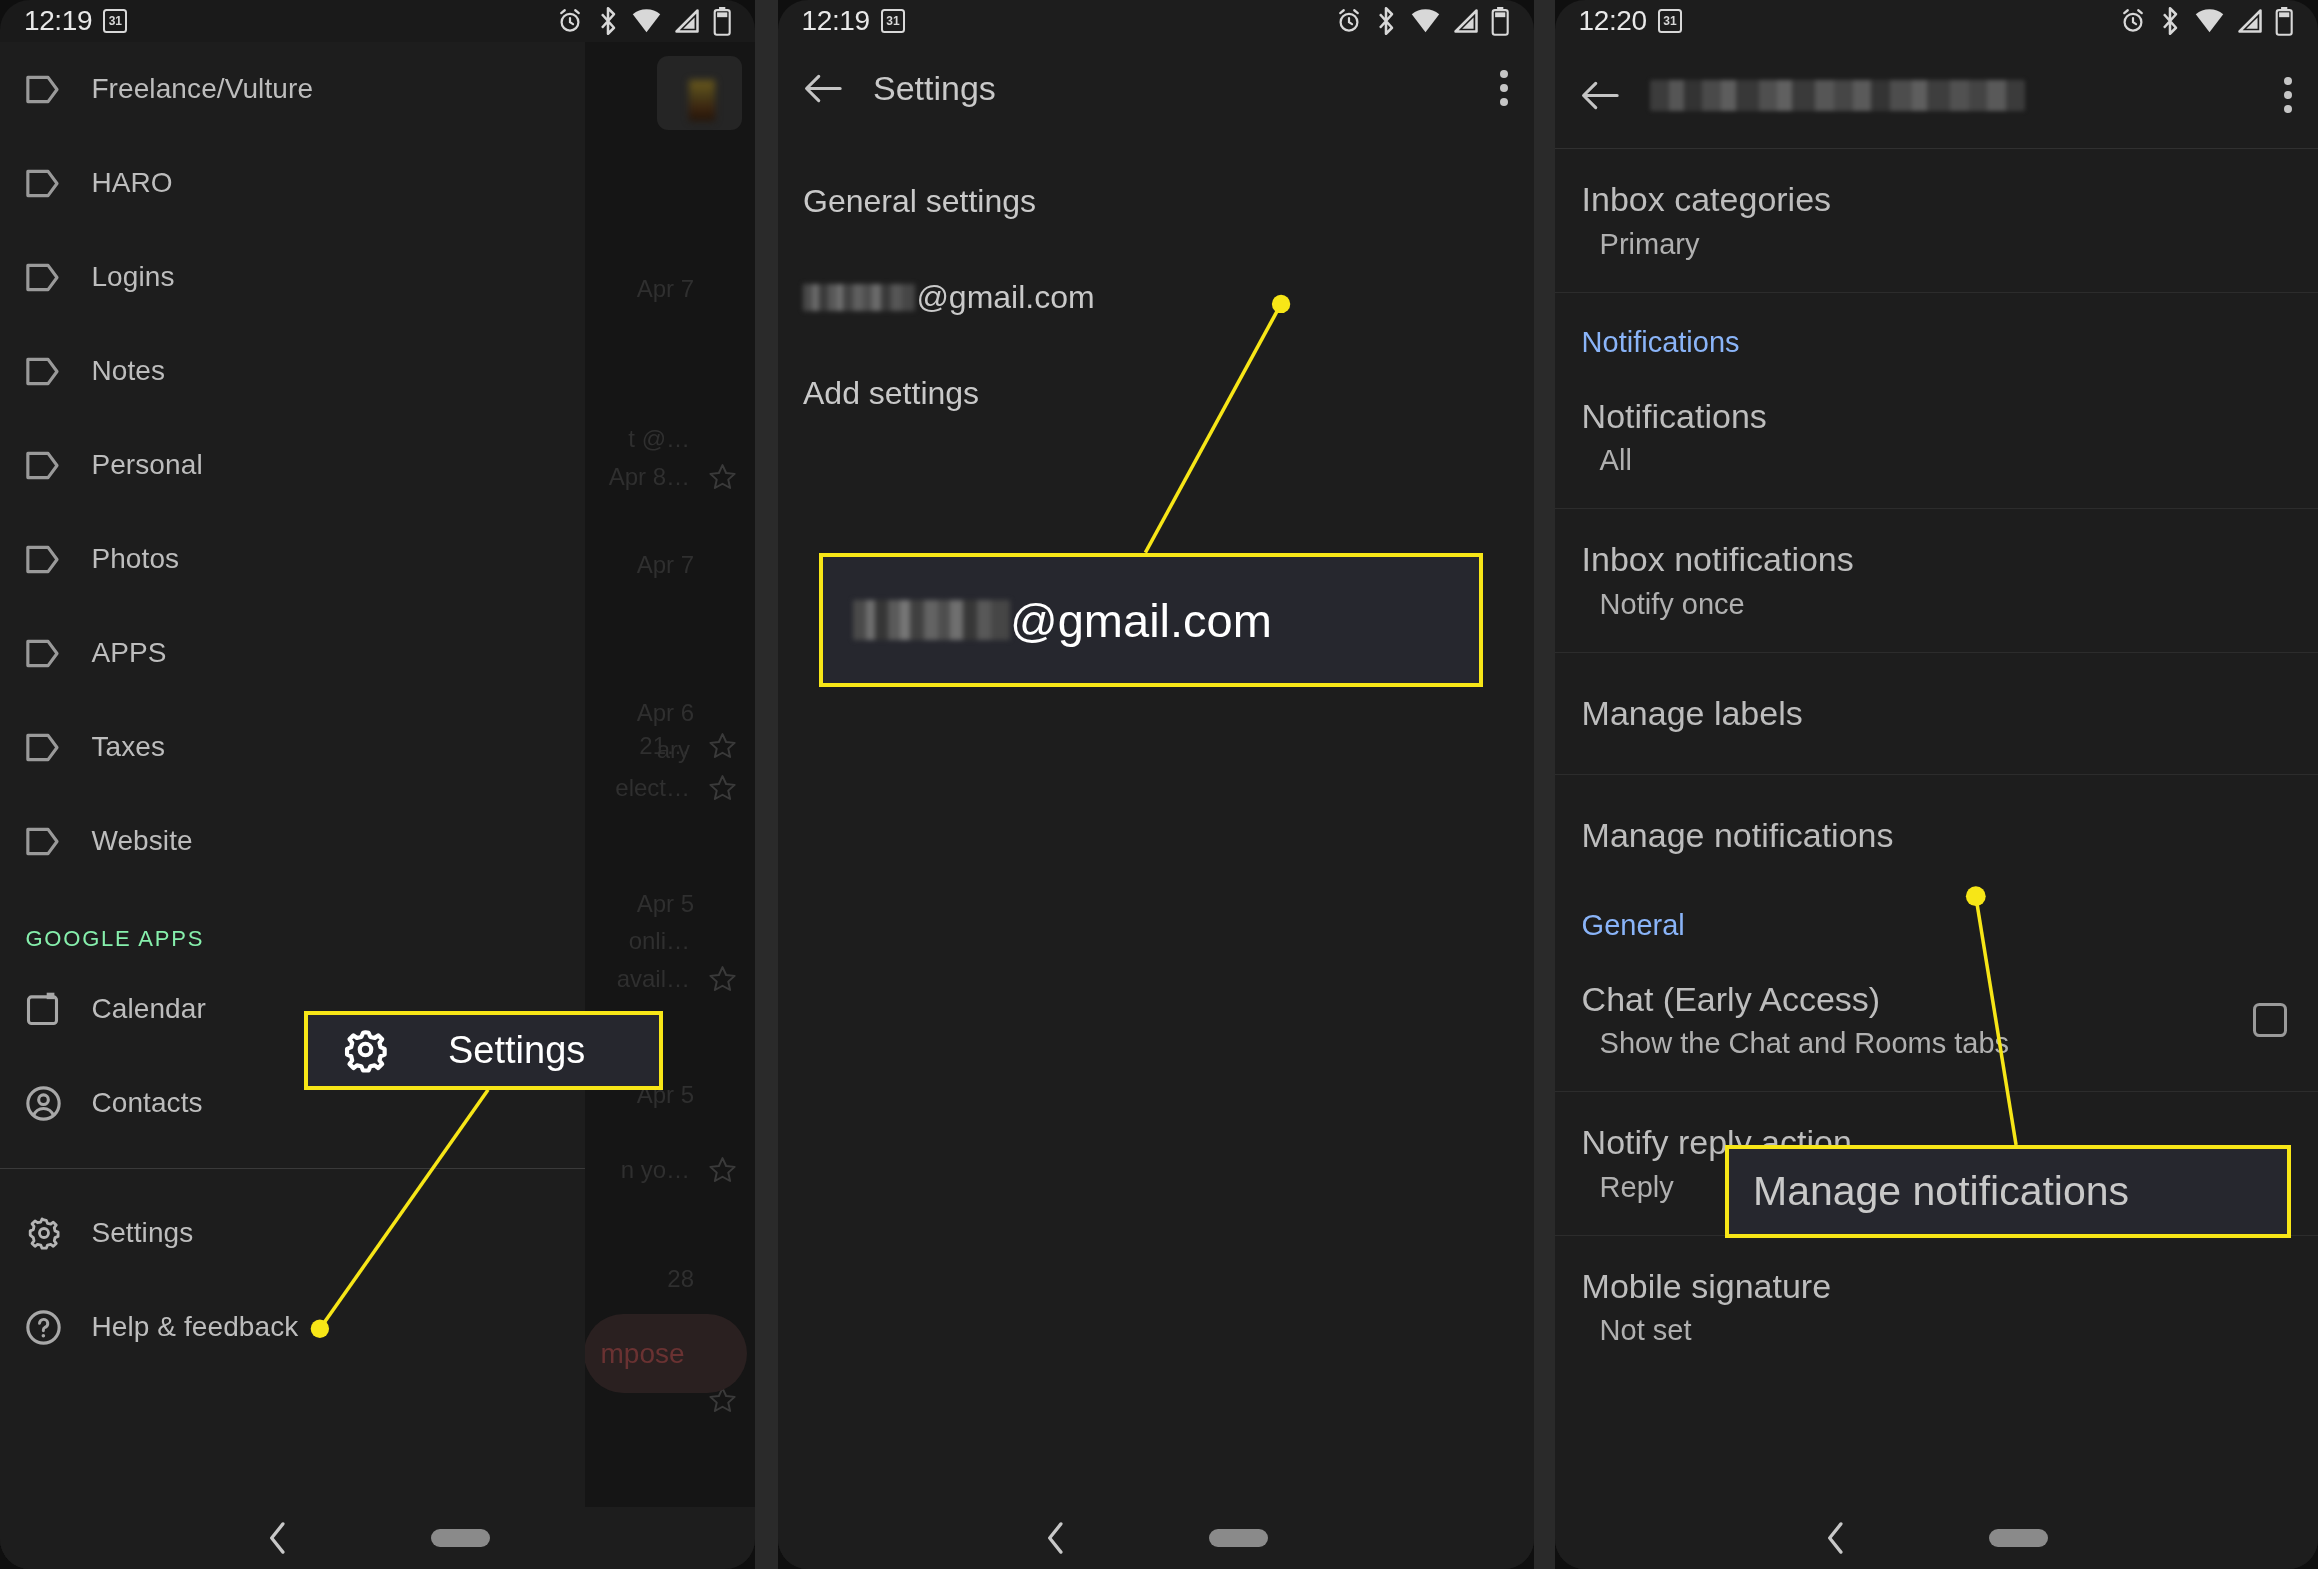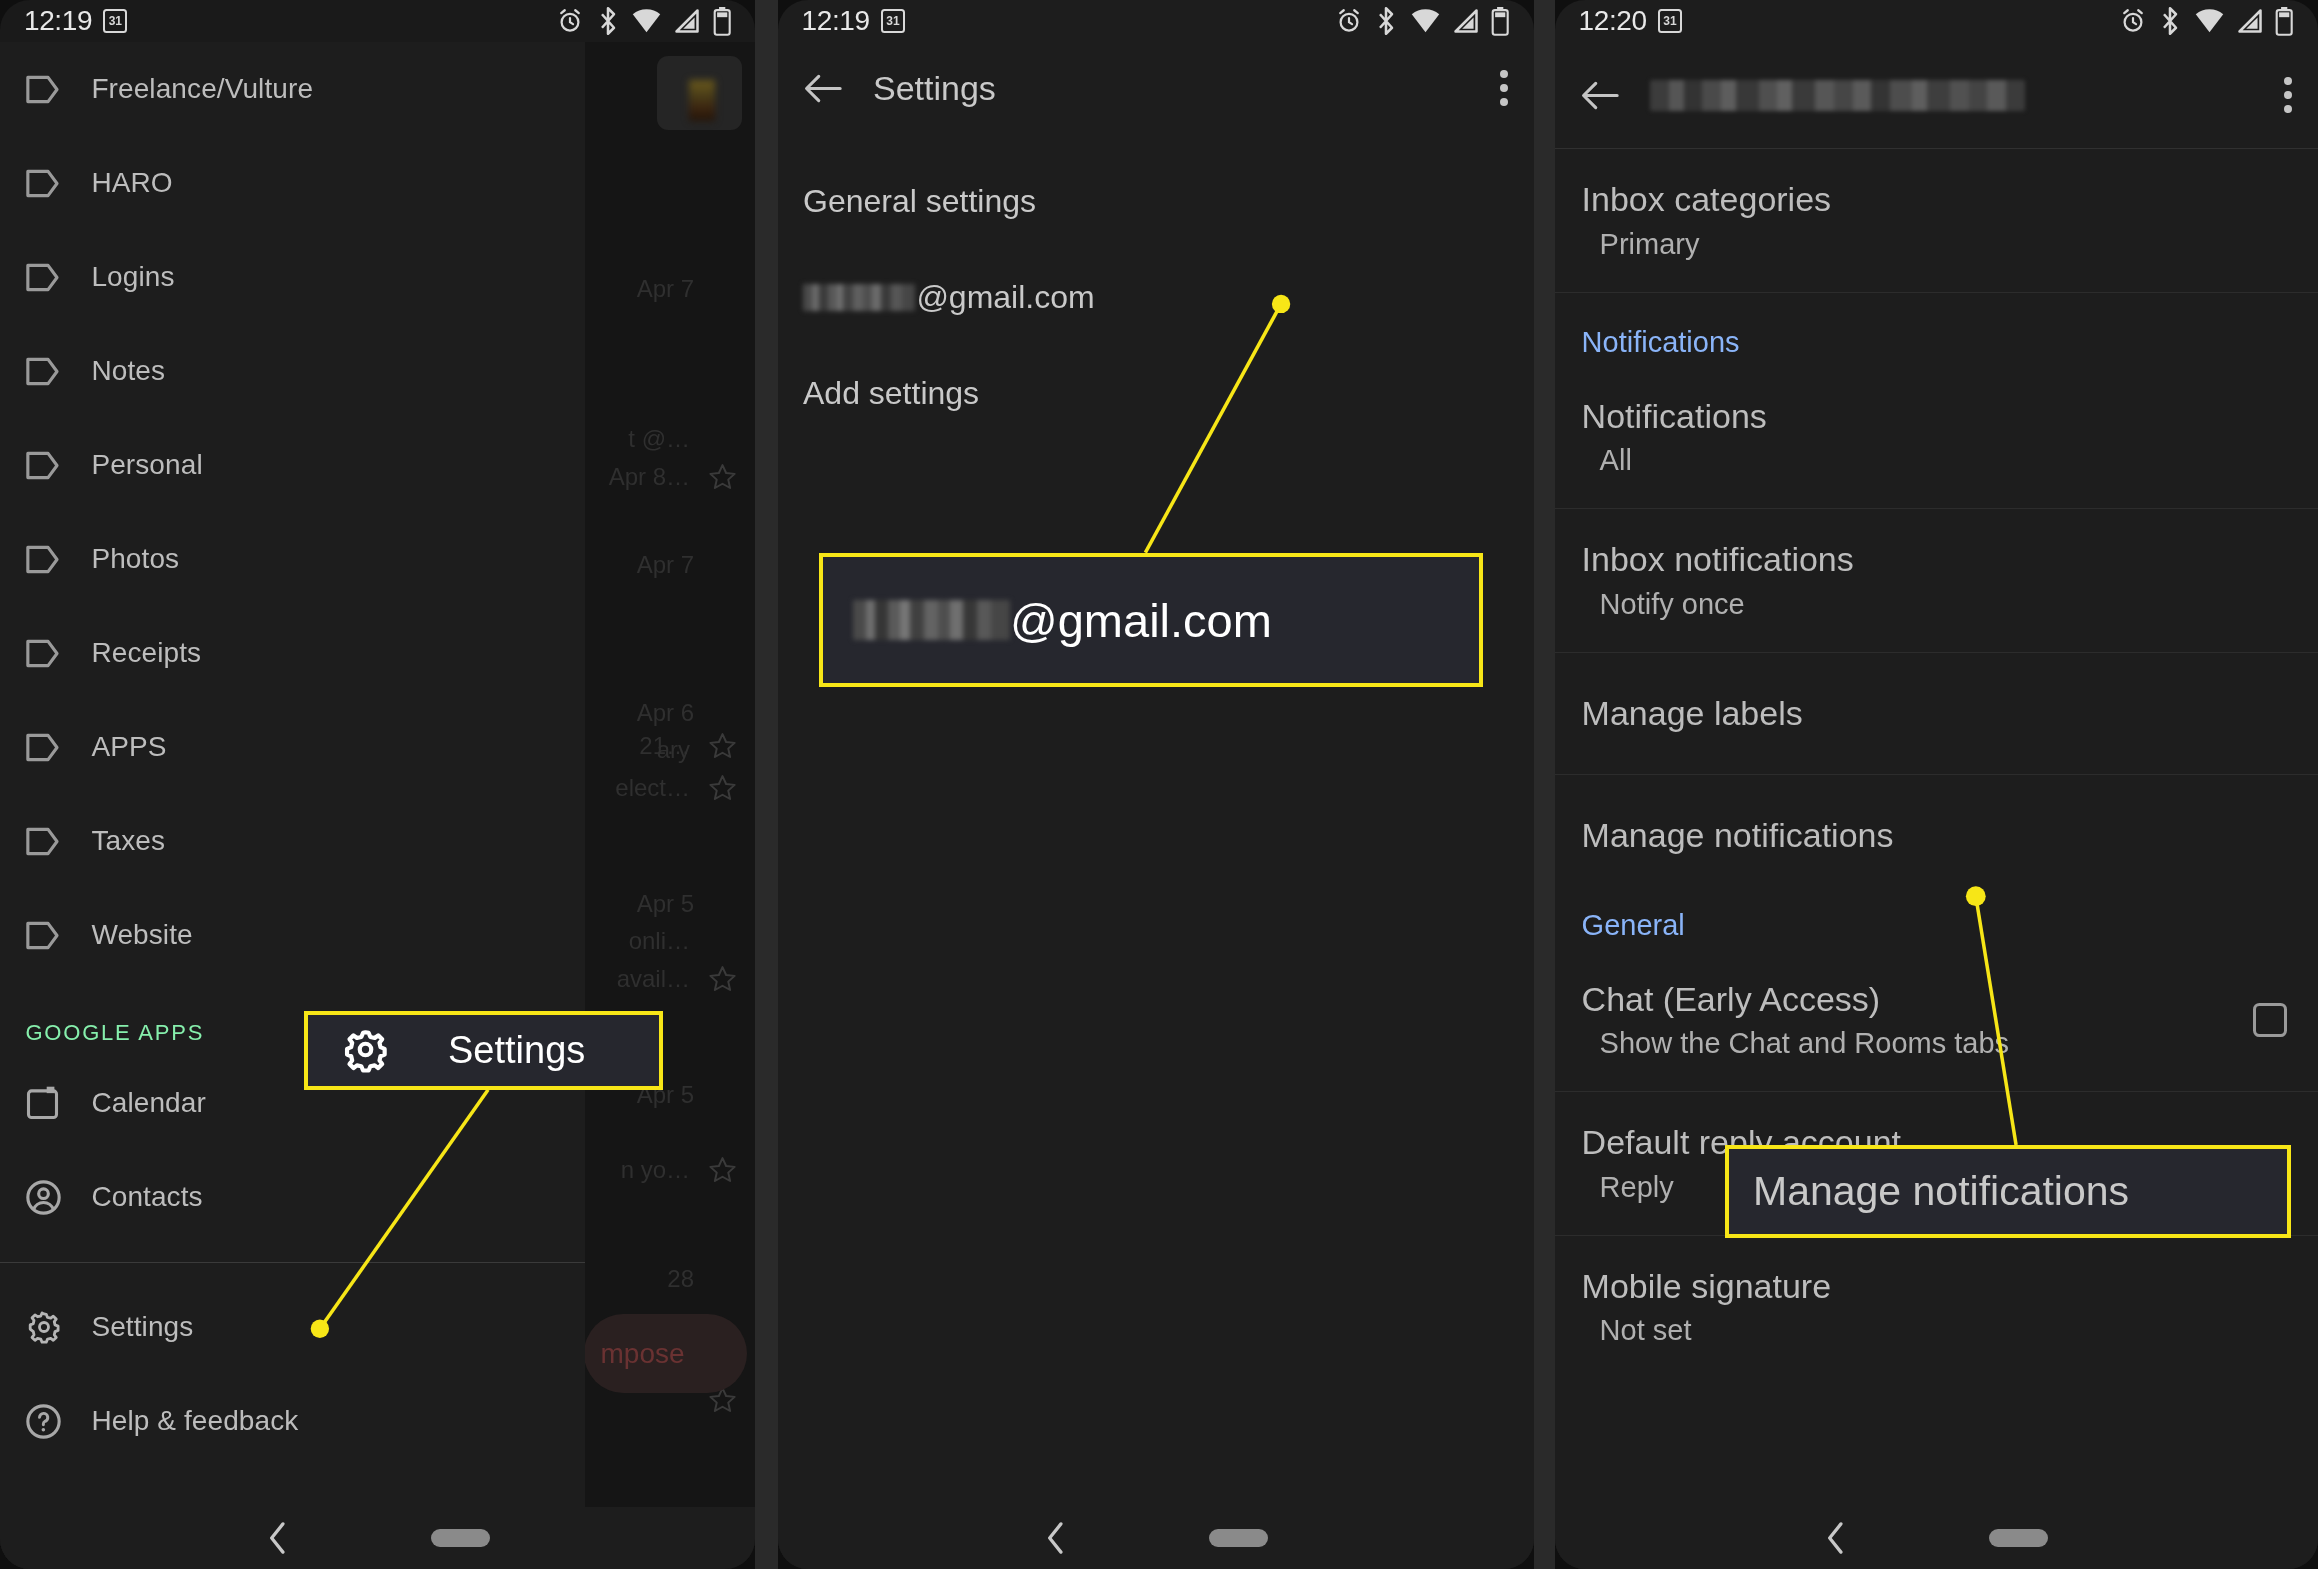--- a/index.html
+++ b/index.html
@@ -335,28 +335,20 @@
             </svg>
         </span>
         <span class="lbl">Photos</span>
       </div>
       <div class="drw-item">
         <span class="ico">
           <svg width="37" height="33" viewBox="0 0 26 23">
               <path d="M2 3h14.2l6.3 8.5-6.3 8.5H2z" fill="none" stroke="#9a9a9a" stroke-width="2.2" stroke-linejoin="round"></path>
             </svg>
         </span>
-        <span class="lbl">Receipts</span>
-      </div>
-      <div class="drw-item">
-        <span class="ico">
-          <svg width="37" height="33" viewBox="0 0 26 23">
-              <path d="M2 3h14.2l6.3 8.5-6.3 8.5H2z" fill="none" stroke="#9a9a9a" stroke-width="2.2" stroke-linejoin="round"></path>
-            </svg>
-        </span>
         <span class="lbl">APPS</span>
       </div>
       <div class="drw-item">
         <span class="ico">
           <svg width="37" height="33" viewBox="0 0 26 23">
               <path d="M2 3h14.2l6.3 8.5-6.3 8.5H2z" fill="none" stroke="#9a9a9a" stroke-width="2.2" stroke-linejoin="round"></path>
             </svg>
         </span>
         <span class="lbl">Taxes</span>
       </div>
@@ -560,21 +552,21 @@
 
       <div class="r-sect">General</div>
 
       <div class="r-item">
         <div class="r-title">Chat (Early Access)</div>
         <div class="r-sub">Show the Chat and Rooms tabs</div>
         <span class="r-chk"></span>
       </div>
 
       <div class="r-item">
-        <div class="r-title">Default reply account</div>
+        <div class="r-title">Notify reply action</div>
         <div class="r-sub">Reply</div>
       </div>
 
       <div class="r-item nodiv">
         <div class="r-title">Mobile signature</div>
         <div class="r-sub">Not set</div>
       </div>
     </div>
 
     <div class="navbar">

